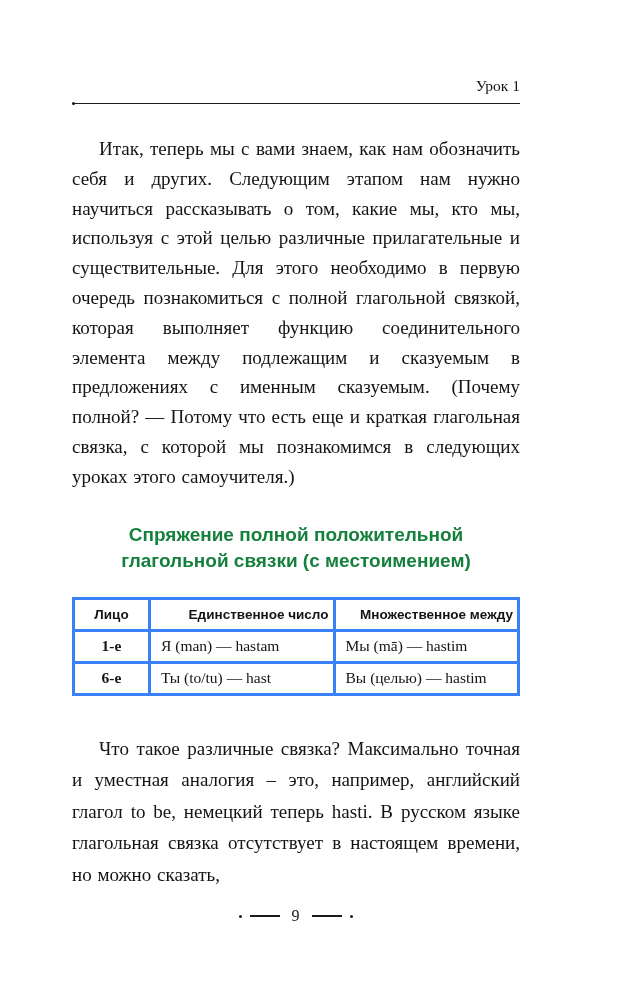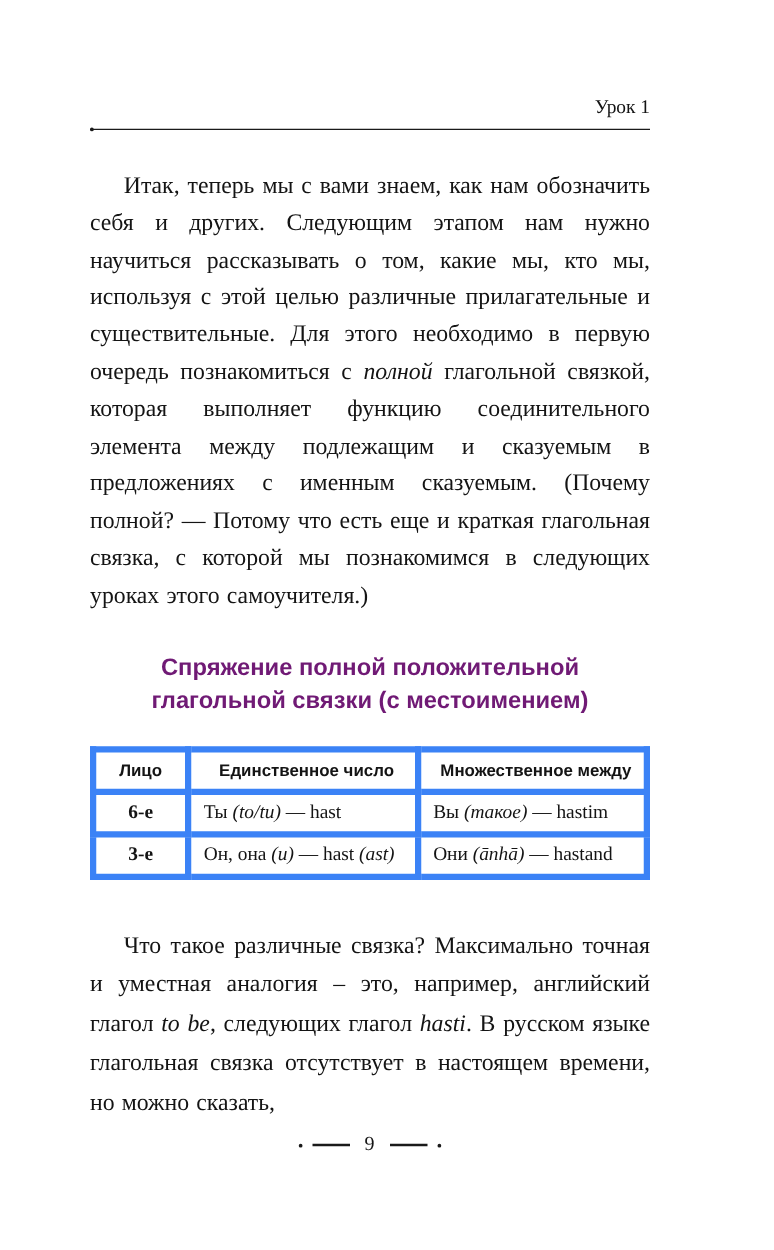--- a/index.html
+++ b/index.html
@@ -40,51 +40,51 @@
   p.body {
     font-size: 19px;
     line-height: 29.8px;
     text-align: justify;
     text-indent: 27px;
     margin: 0;
     word-spacing: 1px;
   }
   p.p1 { margin-top: 30px; }
   p.p2 { margin-top: 37px; line-height: 31.5px; }
-  .it { font-style: italic; }
+  .it { }
 
   
   .heading {
     margin: 30px auto 0 auto;
     max-width: 390px;
     font-family: "Liberation Sans", sans-serif;
     font-size: 19px;
     font-weight: bold;
     text-align: center;
     line-height: 26px;
-    color: #701a75;
+    color: #15803d;
   }
 
   
   table.conj {
     margin-top: 23px;
     width: 100%;
     border-collapse: collapse;
     table-layout: fixed;
   }
   table.conj col.c-person { width: 76px; }
   table.conj th, table.conj td {
-    border: 5px solid #3b82f6;
+    border: 3px solid #3b82f6;
     vertical-align: middle;
   }
   table.conj th {
     font-family: "Liberation Sans", sans-serif;
     font-size: 13.5px;
     font-weight: bold;
-    text-align: center;
+    text-align: right;
     padding: 7px 4px 7px 10px;
   }
   table.conj th.center { text-align: center; padding: 7px 2px; }
   table.conj td {
     font-size: 15.5px;
     padding: 4px 4px 4px 10px;
     height: 21px;
   }
   table.conj td.person {
     text-align: center;
@@ -129,33 +129,33 @@
       </colgroup>
       <thead>
         <tr>
           <th class="center">Лицо</th>
           <th>Единственное число</th>
           <th>Множественное между</th>
         </tr>
       </thead>
       <tbody>
         <tr>
+          <td class="person">1-е</td>
+          <td><span>Я </span><span class="it">(man)</span><span> — hastam</span></td>
+          <td><span>Мы </span><span class="it">(mā)</span><span> — hastim</span></td>
+        </tr>
+        <tr>
           <td class="person">6-е</td>
           <td><span>Ты </span><span class="it">(to/tu)</span><span> — hast</span></td>
-          <td><span>Вы </span><span class="it">(такое)</span><span> — hastim</span></td>
-        </tr>
-        <tr>
-          <td class="person">3-е</td>
-          <td><span>Он, она </span><span class="it">(u)</span><span> — hast </span><span class="it">(ast)</span></td>
-          <td><span>Они </span><span class="it">(ānhā)</span><span> — hastand</span></td>
+          <td><span>Вы </span><span class="it">(целью)</span><span> — hastim</span></td>
         </tr>
       </tbody>
     </table>
 
-    <p class="body p2"><span>Что такое различные связка? Максимально точная и уместная аналогия – это, например, английский глагол </span><span class="it">to be</span><span>, следующих глагол </span><span class="it">hasti</span><span>. В русском языке глагольная связка отсутствует в настоящем времени, но можно сказать,</span></p>
+    <p class="body p2"><span>Что такое различные связка? Максимально точная и уместная аналогия – это, например, английский глагол </span><span class="it">to be</span><span>, немецкий теперь </span><span class="it">hasti</span><span>. В русском языке глагольная связка отсутствует в настоящем времени, но можно сказать,</span></p>
 
   </div>
 
   <div class="footer">
     <span class="dot"></span>
     <span class="bar"></span>
     <span class="pagenum">9</span>
     <span class="bar"></span>
     <span class="dot"></span>
   </div>

